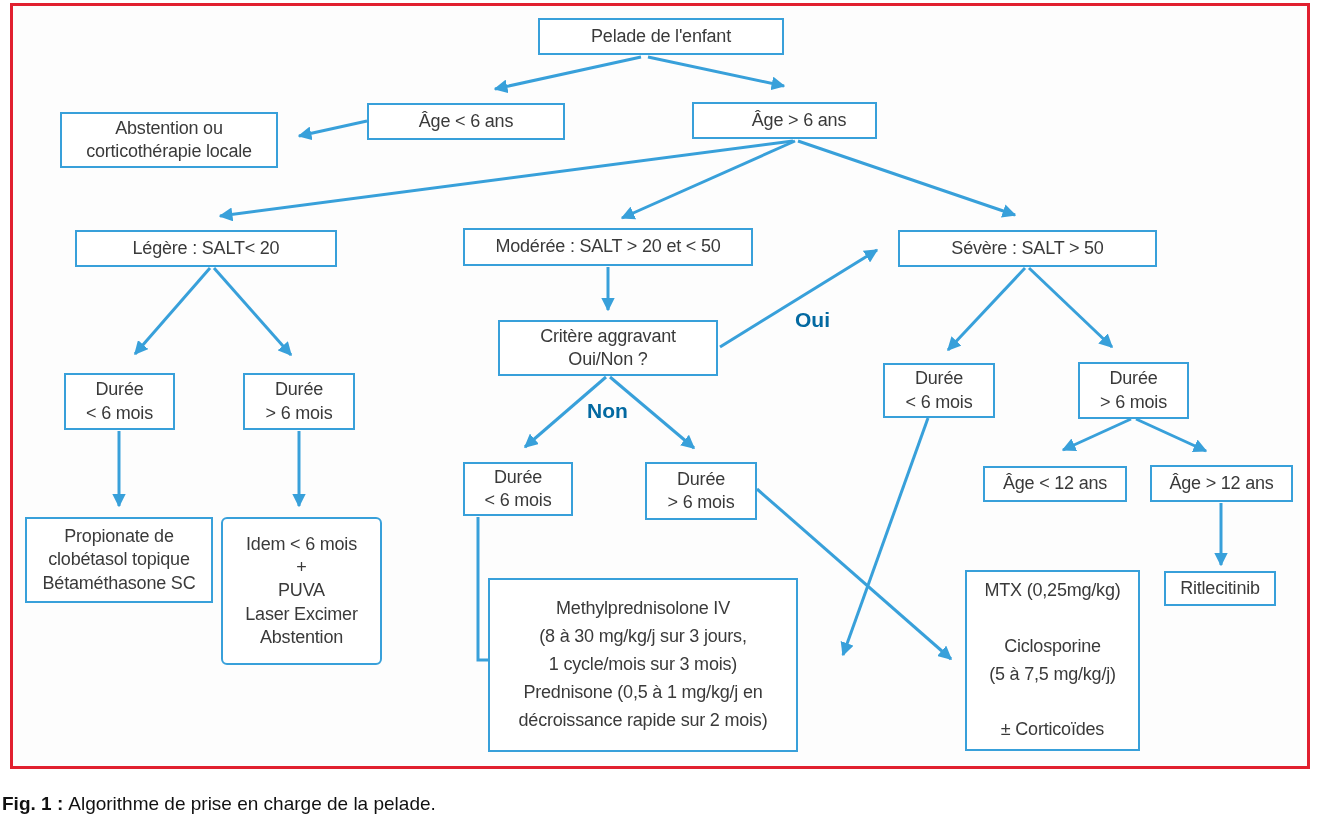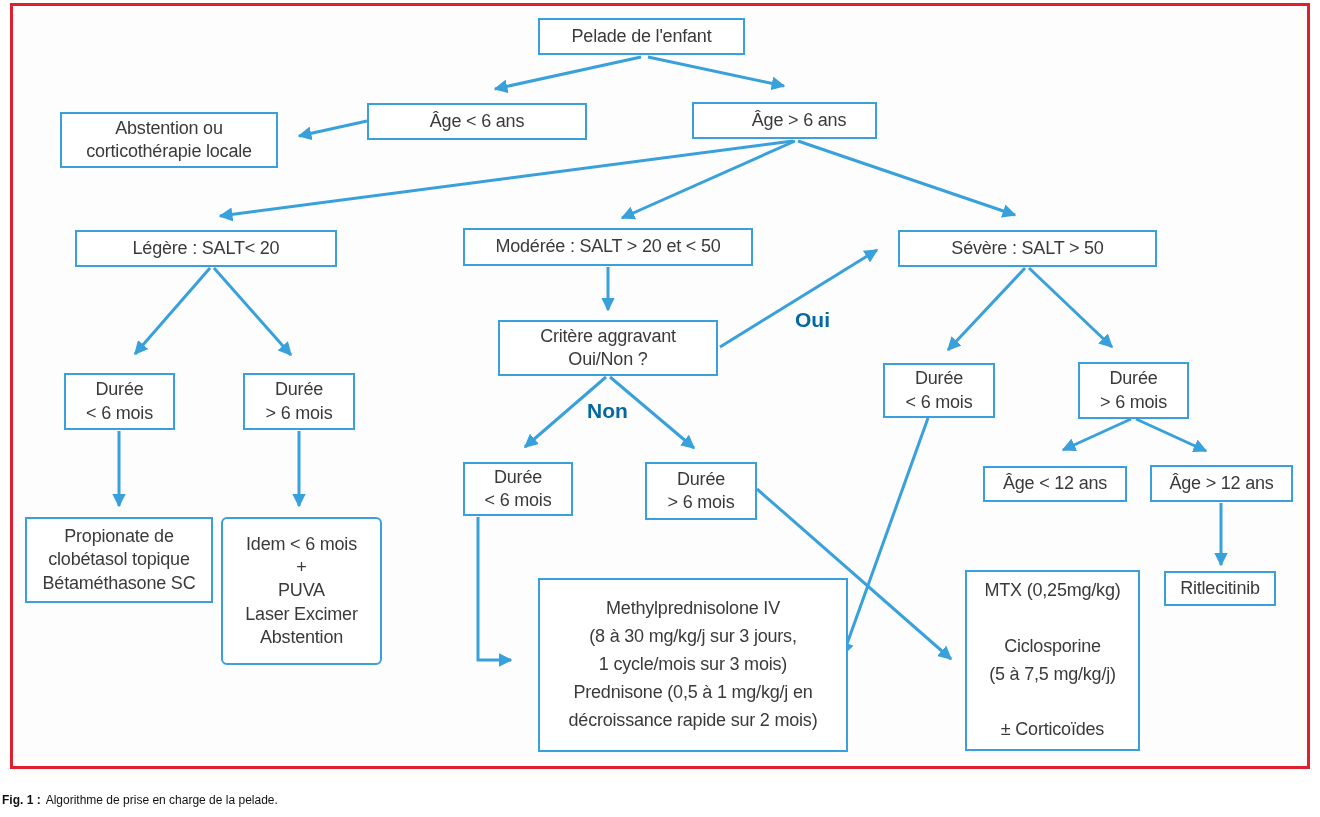--- a/index.html
+++ b/index.html
@@ -51,21 +51,21 @@
     position: absolute;
     color: #0369a1;
     font-weight: bold;
     font-size: 21px;
     letter-spacing: 0;
   }
   .caption {
     position: absolute;
     left: 2px;
     top: 793px;
-    font-size: 12px;
+    font-size: 19px;
     color: #111111;
   }
   .caption-prefix { font-weight: bold; }
   .caption-text { margin-left: 5px; }
 </style>
 </head>
 <body>
 
 <div class="page">
 
@@ -96,22 +96,22 @@
       <path d="M1029,268 L1112,347" marker-end="url(#ah)"></path>
       <path d="M928,418 L843,655" marker-end="url(#ah)"></path>
       <path d="M757,489 L951,659" marker-end="url(#ah)"></path>
       <path d="M478,517 L478,660 L511,660" marker-end="url(#ah)"></path>
       <path d="M1131,419 L1063,450" marker-end="url(#ah)"></path>
       <path d="M1136,419 L1206,451" marker-end="url(#ah)"></path>
       <path d="M1221,503 L1221,565" marker-end="url(#ah)"></path>
     </g>
   </svg>
 
-  <div class="node" style="left:538px; top:18px;  width:207px; height:37px;">Pelade de l'enfant</div>
-  <div class="node" style="left:367px; top:103px; width:220px; height:37px;">Âge &lt; 6 ans</div>
+  <div class="node" style="left:538px; top:18px;  width:246px; height:37px;">Pelade de l'enfant</div>
+  <div class="node" style="left:367px; top:103px; width:198px; height:37px;">Âge &lt; 6 ans</div>
   <div class="node" style="left:692px; top:102px; width:185px; height:37px;padding-left:29px;">Âge &gt; 6 ans</div>
   <div class="node" style="left:60px;  top:112px; width:218px; height:56px;">Abstention ou
 corticothérapie locale</div>
   <div class="node" style="left:75px;  top:230px; width:262px; height:37px;">Légère : SALT&lt; 20</div>
   <div class="node" style="left:463px; top:228px; width:290px; height:38px;">Modérée : SALT &gt; 20 et &lt; 50</div>
   <div class="node" style="left:898px; top:230px; width:259px; height:37px;">Sévère : SALT &gt; 50</div>
   <div class="node" style="left:498px; top:320px; width:220px; height:56px;">Critère aggravant
 Oui/Non ?</div>
   <div class="node" style="left:64px;  top:373px; width:111px; height:57px;">Durée
 &lt; 6 mois</div>
@@ -128,21 +128,21 @@
   <div class="node" style="left:983px; top:466px; width:144px; height:36px;">Âge &lt; 12 ans</div>
   <div class="node" style="left:1150px;top:465px; width:143px; height:37px;">Âge &gt; 12 ans</div>
   <div class="node" style="left:25px;  top:517px; width:188px; height:86px;">Propionate de
 clobétasol topique
 Bétaméthasone SC</div>
   <div class="node" style="left:221px; top:517px; width:161px; height:148px;border-radius:6px;">Idem &lt; 6 mois
 +
 PUVA
 Laser Excimer
 Abstention</div>
-  <div class="node node--loose" style="left:538px; top:578px; width:310px; height:174px;">Methylprednisolone IV
+  <div class="node node--loose" style="left:488px; top:578px; width:310px; height:174px;">Methylprednisolone IV
 (8 à 30 mg/kg/j sur 3 jours,
 1 cycle/mois sur 3 mois)
 Prednisone (0,5 à 1 mg/kg/j en
 décroissance rapide sur 2 mois)</div>
   <div class="node node--loose" style="left:965px; top:570px; width:175px; height:181px;">MTX (0,25mg/kg)
 
 Ciclosporine
 (5 à 7,5 mg/kg/j)
 
 ± Corticoïdes</div>

